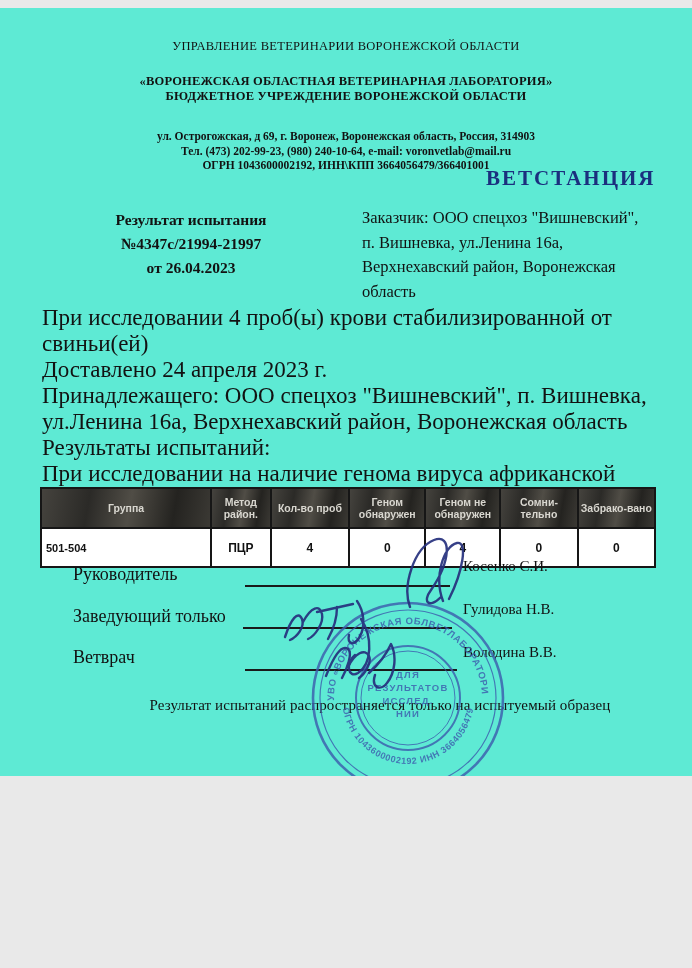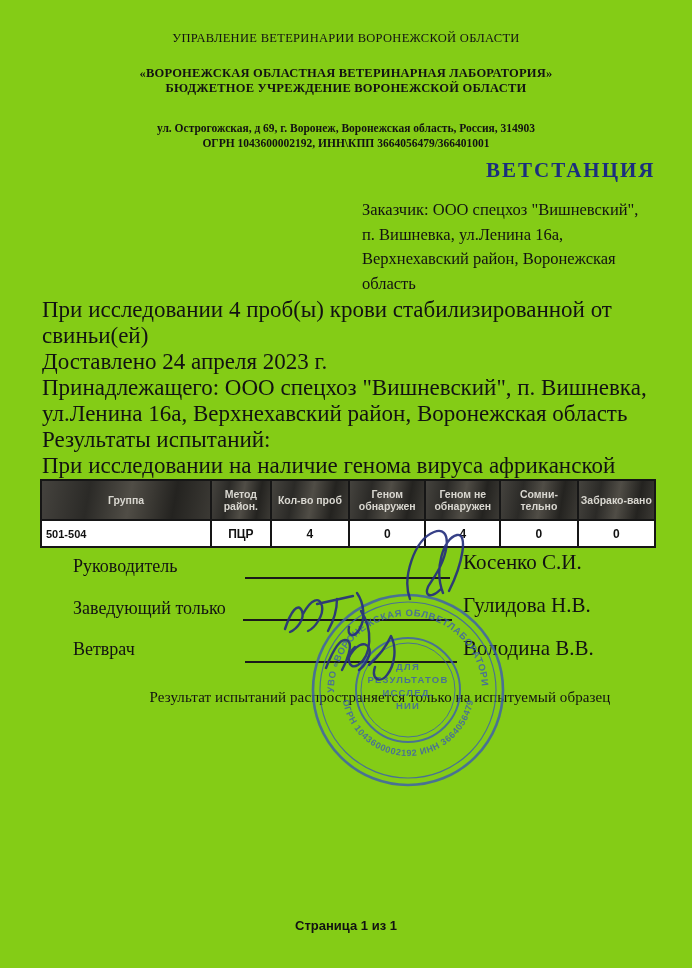--- a/index.html
+++ b/index.html
@@ -1,19 +1,19 @@
 <!DOCTYPE html>
 <html><head>
 <meta charset="utf-8">
 <style>
   html,body{margin:0;padding:0;background:#e9e9e9;}
   .page{
-    position:relative;width:692px;height:968px;background:#84cc16;
+    position:relative;width:692px;height:768px;background:#5eead4;
     font-family:"Liberation Serif", serif;color:#121212;overflow:hidden;
-    margin:0 auto;
+    margin:8px auto;
   }
   
   .authority{position:absolute;top:31px;left:0;width:692px;text-align:center;
     font-size:12.5px;letter-spacing:.3px;}
   .org{position:absolute;top:66px;left:0;width:692px;text-align:center;
     font-weight:bold;font-size:12.5px;line-height:15px;letter-spacing:.2px;}
   .addr{position:absolute;top:121px;left:0;width:692px;text-align:center;
     font-weight:bold;font-size:11.5px;line-height:14.5px;}
   .vetstation{position:absolute;top:158px;left:486px;
     font-weight:bold;font-size:21px;letter-spacing:2px;color:#1b2f7e;
@@ -30,25 +30,25 @@
   
   table.results{position:absolute;top:479px;left:40px;width:616px;
     border-collapse:collapse;table-layout:fixed;border-radius:17px;}
   table.results th{
     background:linear-gradient(100deg,#45433e 0%,#2b2a27 28%,#504d46 52%,#242320 78%,#3b3934 100%);
     color:#d9d7d0;font-family:"Liberation Sans",sans-serif;font-weight:bold;
     font-size:10.5px;line-height:12px;border:2px solid #161616;padding:2px 1px;height:34px;
     vertical-align:middle;}
   table.results td{
     font-family:"Liberation Sans",sans-serif;font-weight:bold;font-size:12px;
-    text-align:center;border:2px solid #161616;padding:3px 2px;height:19px;background:#fff;}
+    text-align:center;border:2px solid #161616;padding:9px 2px;height:19px;background:#fff;}
   table.results td:first-child{text-align:left;padding-left:4px;font-size:11px;}
   
   .sig-role{position:absolute;left:73px;font-size:18px;}
-  .sig-name{position:absolute;left:463px;font-size:21px;text-align:right;}
+  .sig-name{position:absolute;left:463px;font-size:15px;text-align:right;}
   .sig-line{position:absolute;height:0;border-top:2px solid #1a1a1a;}
   
   .scope-note{position:absolute;top:689px;left:70px;width:620px;text-align:center;
     font-size:15px;letter-spacing:.1px;}
   .page-num{position:absolute;top:918px;left:0;width:692px;text-align:center;
     font-family:"Liberation Sans",sans-serif;font-weight:bold;font-size:13px;}
   
   .ink-overlay{position:absolute;top:0;left:0;pointer-events:none;}
 </style>
 </head>
@@ -58,25 +58,31 @@
 
   <div class="authority">УПРАВЛЕНИЕ ВЕТЕРИНАРИИ ВОРОНЕЖСКОЙ ОБЛАСТИ</div>
 
   <div class="org">
     <div>«ВОРОНЕЖСКАЯ ОБЛАСТНАЯ ВЕТЕРИНАРНАЯ ЛАБОРАТОРИЯ»</div>
     <div>БЮДЖЕТНОЕ УЧРЕЖДЕНИЕ ВОРОНЕЖСКОЙ ОБЛАСТИ</div>
   </div>
 
   <div class="addr">
     <div>ул. Острогожская, д 69, г. Воронеж, Воронежская область, Россия, 314903</div>
+    <div>Тел. (473) 202-99-23, (980) 240-10-64, e-mail: voronvetlab@mail.ru</div>
     <div>ОГРН 1043600002192, ИНН\КПП 3664056479/366401001</div>
   </div>
 
   <div class="vetstation">ВЕТСТАНЦИЯ</div>
 
+  <div class="result-block">
+    <div>Результат испытания</div>
+    <div>№4347с/21994-21997</div>
+    <div>от 26.04.2023</div>
+  </div>
 
   <div class="customer-block">Заказчик: ООО спецхоз "Вишневский", п. Вишневка, ул.Ленина 16а, Верхнехавский район, Воронежская область</div>
 
   <div class="body-text">
     <p>При исследовании 4 проб(ы) крови стабилизированной от свиньи(ей)</p>
     <p>Доставлено 24 апреля 2023 г.</p>
     <p>Принадлежащего: ООО спецхоз "Вишневский", п. Вишневка, ул.Ленина 16а, Верхнехавский район, Воронежская область</p>
     <p>Результаты испытаний:</p>
     <p>При исследовании на наличие генома вируса африканской чумы свиней установлено:</p>
   </div>

